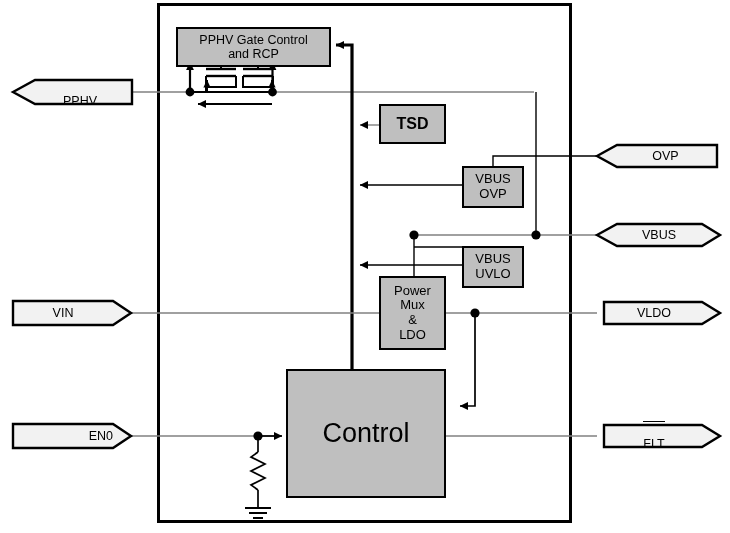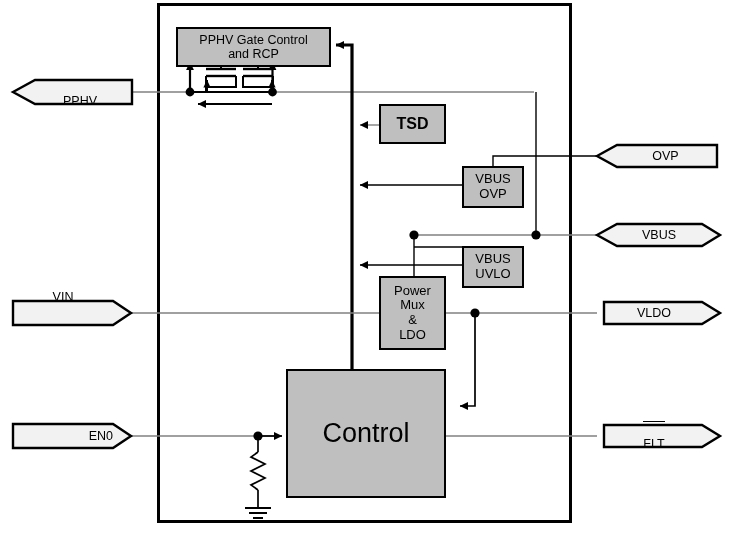--- a/index.html
+++ b/index.html
@@ -195,21 +195,21 @@
     <span>Power</span>
     <span>Mux</span>
     <span>&amp;</span>
     <span>LDO</span>
   </div>
 
   <div class="pin-label" style="left:30px; top:80px; width:100px; height:24px;margin-top:9px;">
     <span>PPHV</span>
   </div>
 
-  <div class="pin-label" style="left:13px; top:285px; width:100px; height:24px;">
+  <div class="pin-label" style="left:13px; top:301px; width:100px; height:24px;">
     <span>VIN</span>
   </div>
 
   <div class="pin-label" style="left:13px; top:424px; width:100px; height:24px;justify-content:flex-end;">
     <span>EN0</span>
   </div>
 
   <div class="pin-label" style="left:614px; top:145px; width:103px; height:22px;">
     <span>OVP</span>
   </div>

